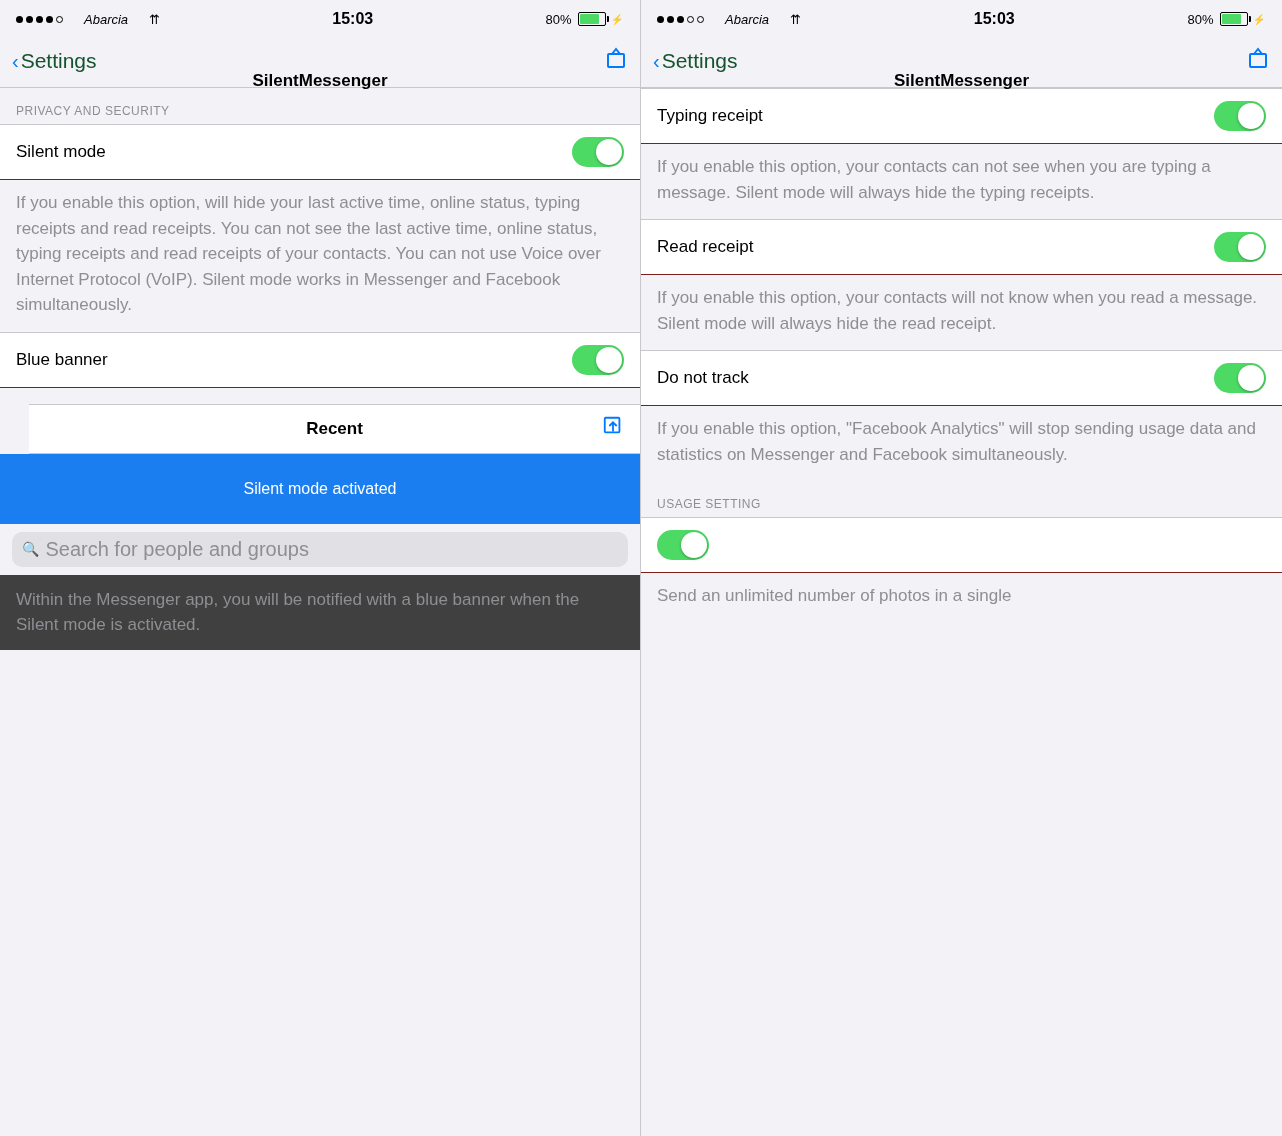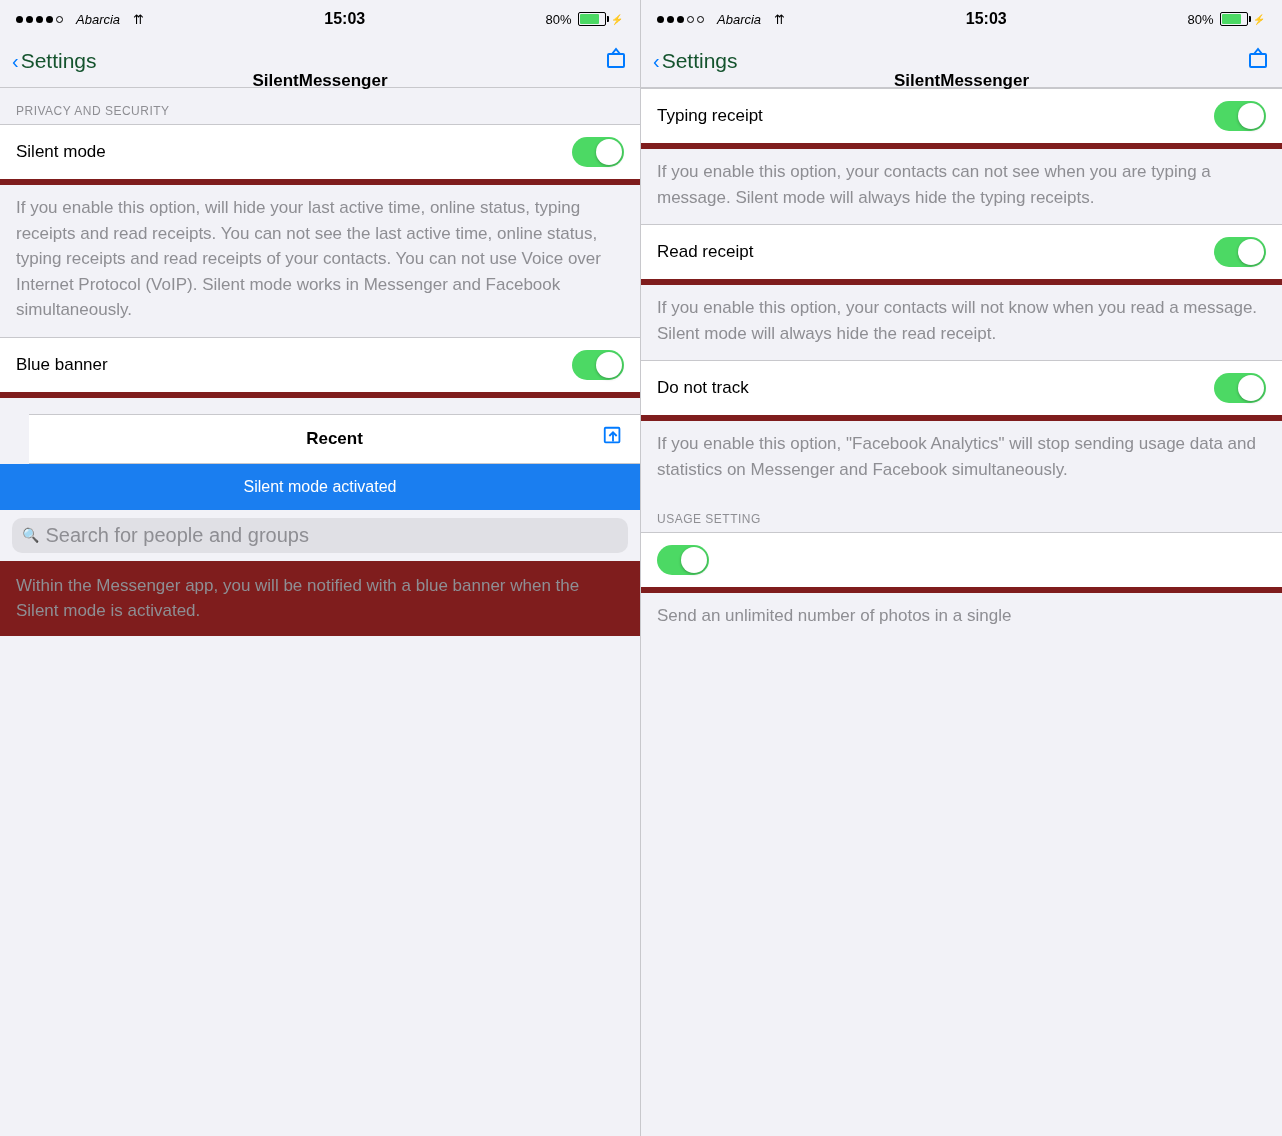--- a/index.html
+++ b/index.html
@@ -27,21 +27,21 @@
       background: #f2f2f7;
       display: flex;
       align-items: center;
       justify-content: space-between;
       padding: 6px 16px 4px;
       height: 36px;
     }
     .status-left {
       display: flex;
       align-items: center;
-      gap: 9px;
+      gap: 17px;
     }
     .status-dots {
       display: flex; gap: 3px; align-items: center;
     }
     .dot {
       width: 7px; height: 7px; border-radius: 50%; background: #000;
     }
     .dot.empty { background: transparent; border: 1.5px solid #000; }
     .carrier {
       font-size: 13px; font-weight: 500; margin-left: 4px;
@@ -102,21 +102,21 @@
       padding: 16px 16px 6px;
       font-size: 12px; font-weight: 500; color: #8e8e93;
       text-transform: uppercase; letter-spacing: 0.5px;
       background: #f2f2f7;
     }
 
     
     .settings-group {
       background: #fff;
       border-top: 1px solid #c8c8cc;
-      border-bottom: 6px solid #7f1d1d;
+      border-bottom: 1px solid #7f1d1d;
     }
 
     .settings-row {
       display: flex; align-items: center;
       padding: 12px 16px;
       min-height: 50px;
       border-bottom: 1px solid #e5e5ea;
     }
     .settings-row:last-child { border-bottom: none; }
     .row-label {
@@ -164,42 +164,42 @@
     }
     .recent-edit-icon {
       position: absolute; right: 16px; color: #007aff; font-size: 22px;
     }
 
     
     .active-message {
       background: #1a7ef0;
       color: #fff;
       text-align: center;
-      padding: 14px 16px;
+      padding: 26px 16px;
       font-size: 16px; font-weight: 400;
     }
 
     
     .search-bar-wrap {
       padding: 8px 12px;
       background: #f2f2f7;
     }
     .search-bar {
       background: #e0e0e5;
       border-radius: 10px;
       display: flex; align-items: center;
       padding: 6px 10px; gap: 6px;
     }
     .search-icon-text { color: #8e8e93; font-size: 14px; }
     .search-placeholder { color: #8e8e93; font-size: 20px; }
 
     
     .bottom-description {
       padding: 12px 16px;
-      background: #7f1d1d;
+      background: #404040;
     }
   </style>
 </head>
 <body>
 
 <div class="phone-panel">
 
   <div class="status-bar">
     <div class="status-left">
       <div class="status-dots">

